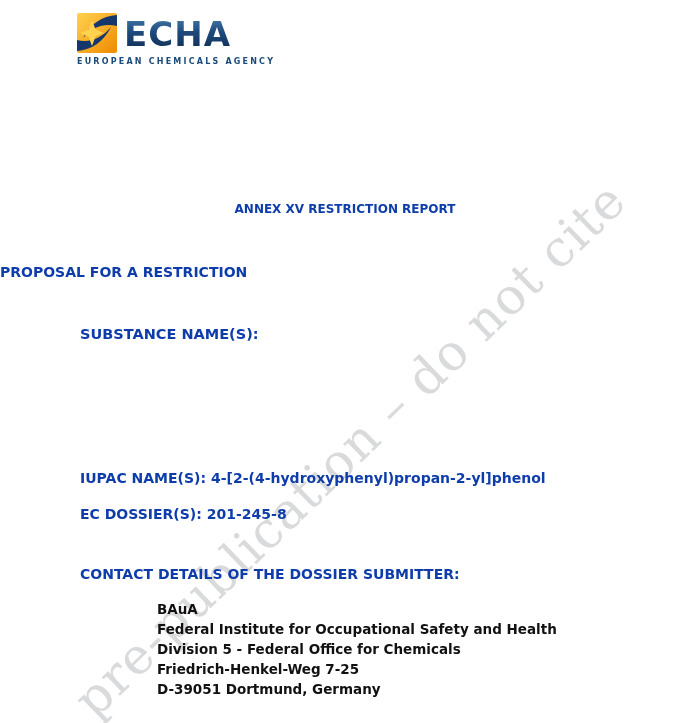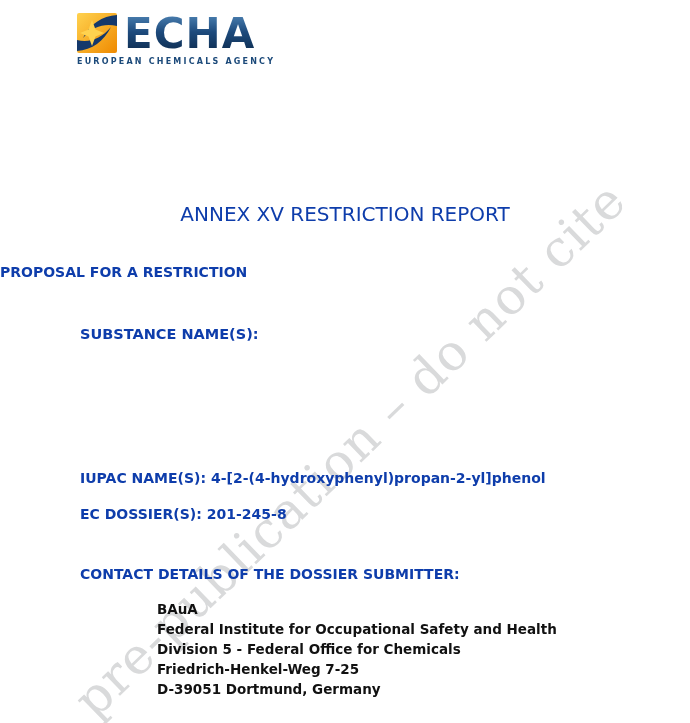--- a/index.html
+++ b/index.html
@@ -25,42 +25,42 @@
     transform:rotate(-44deg);
     z-index:0;
     user-select:none;
   }
   
   .logo{position:absolute;left:77px;top:13px;z-index:1;}
   .logo-top{display:flex;align-items:flex-end;}
   .logo-mark{width:40px;height:40px;display:block;}
   .logo-wordmark{
     margin-left:7px;
-    font-size:42px;line-height:38px;
+    font-size:34px;line-height:38px;
     font-weight:bold;
     letter-spacing:1px;
     background:linear-gradient(180deg,#4a7fb0 0%,#1d4a7c 45%,#0d2c4f 100%);
     -webkit-background-clip:text;
     background-clip:text;
     color:transparent;
   }
   .logo-caption{
     margin-top:4px;
     font-size:8px;
     font-weight:bold;
     letter-spacing:2.2px;
     color:#1c4a7a;
     white-space:nowrap;
   }
   
   .accent{color:#0e3dab;}
   .title{
     position:absolute;left:0;right:0;top:202px;
     text-align:center;
-    font-size:20px;font-weight:normal;
+    font-size:12px;font-weight:bold;
     z-index:1;
   }
   .subtitle{
     position:absolute;left:0;right:0;top:264px;
     text-align:left;
     font-size:14px;font-weight:bold;
     z-index:1;
   }
   .substance-label{
     position:absolute;left:80px;top:326px;

